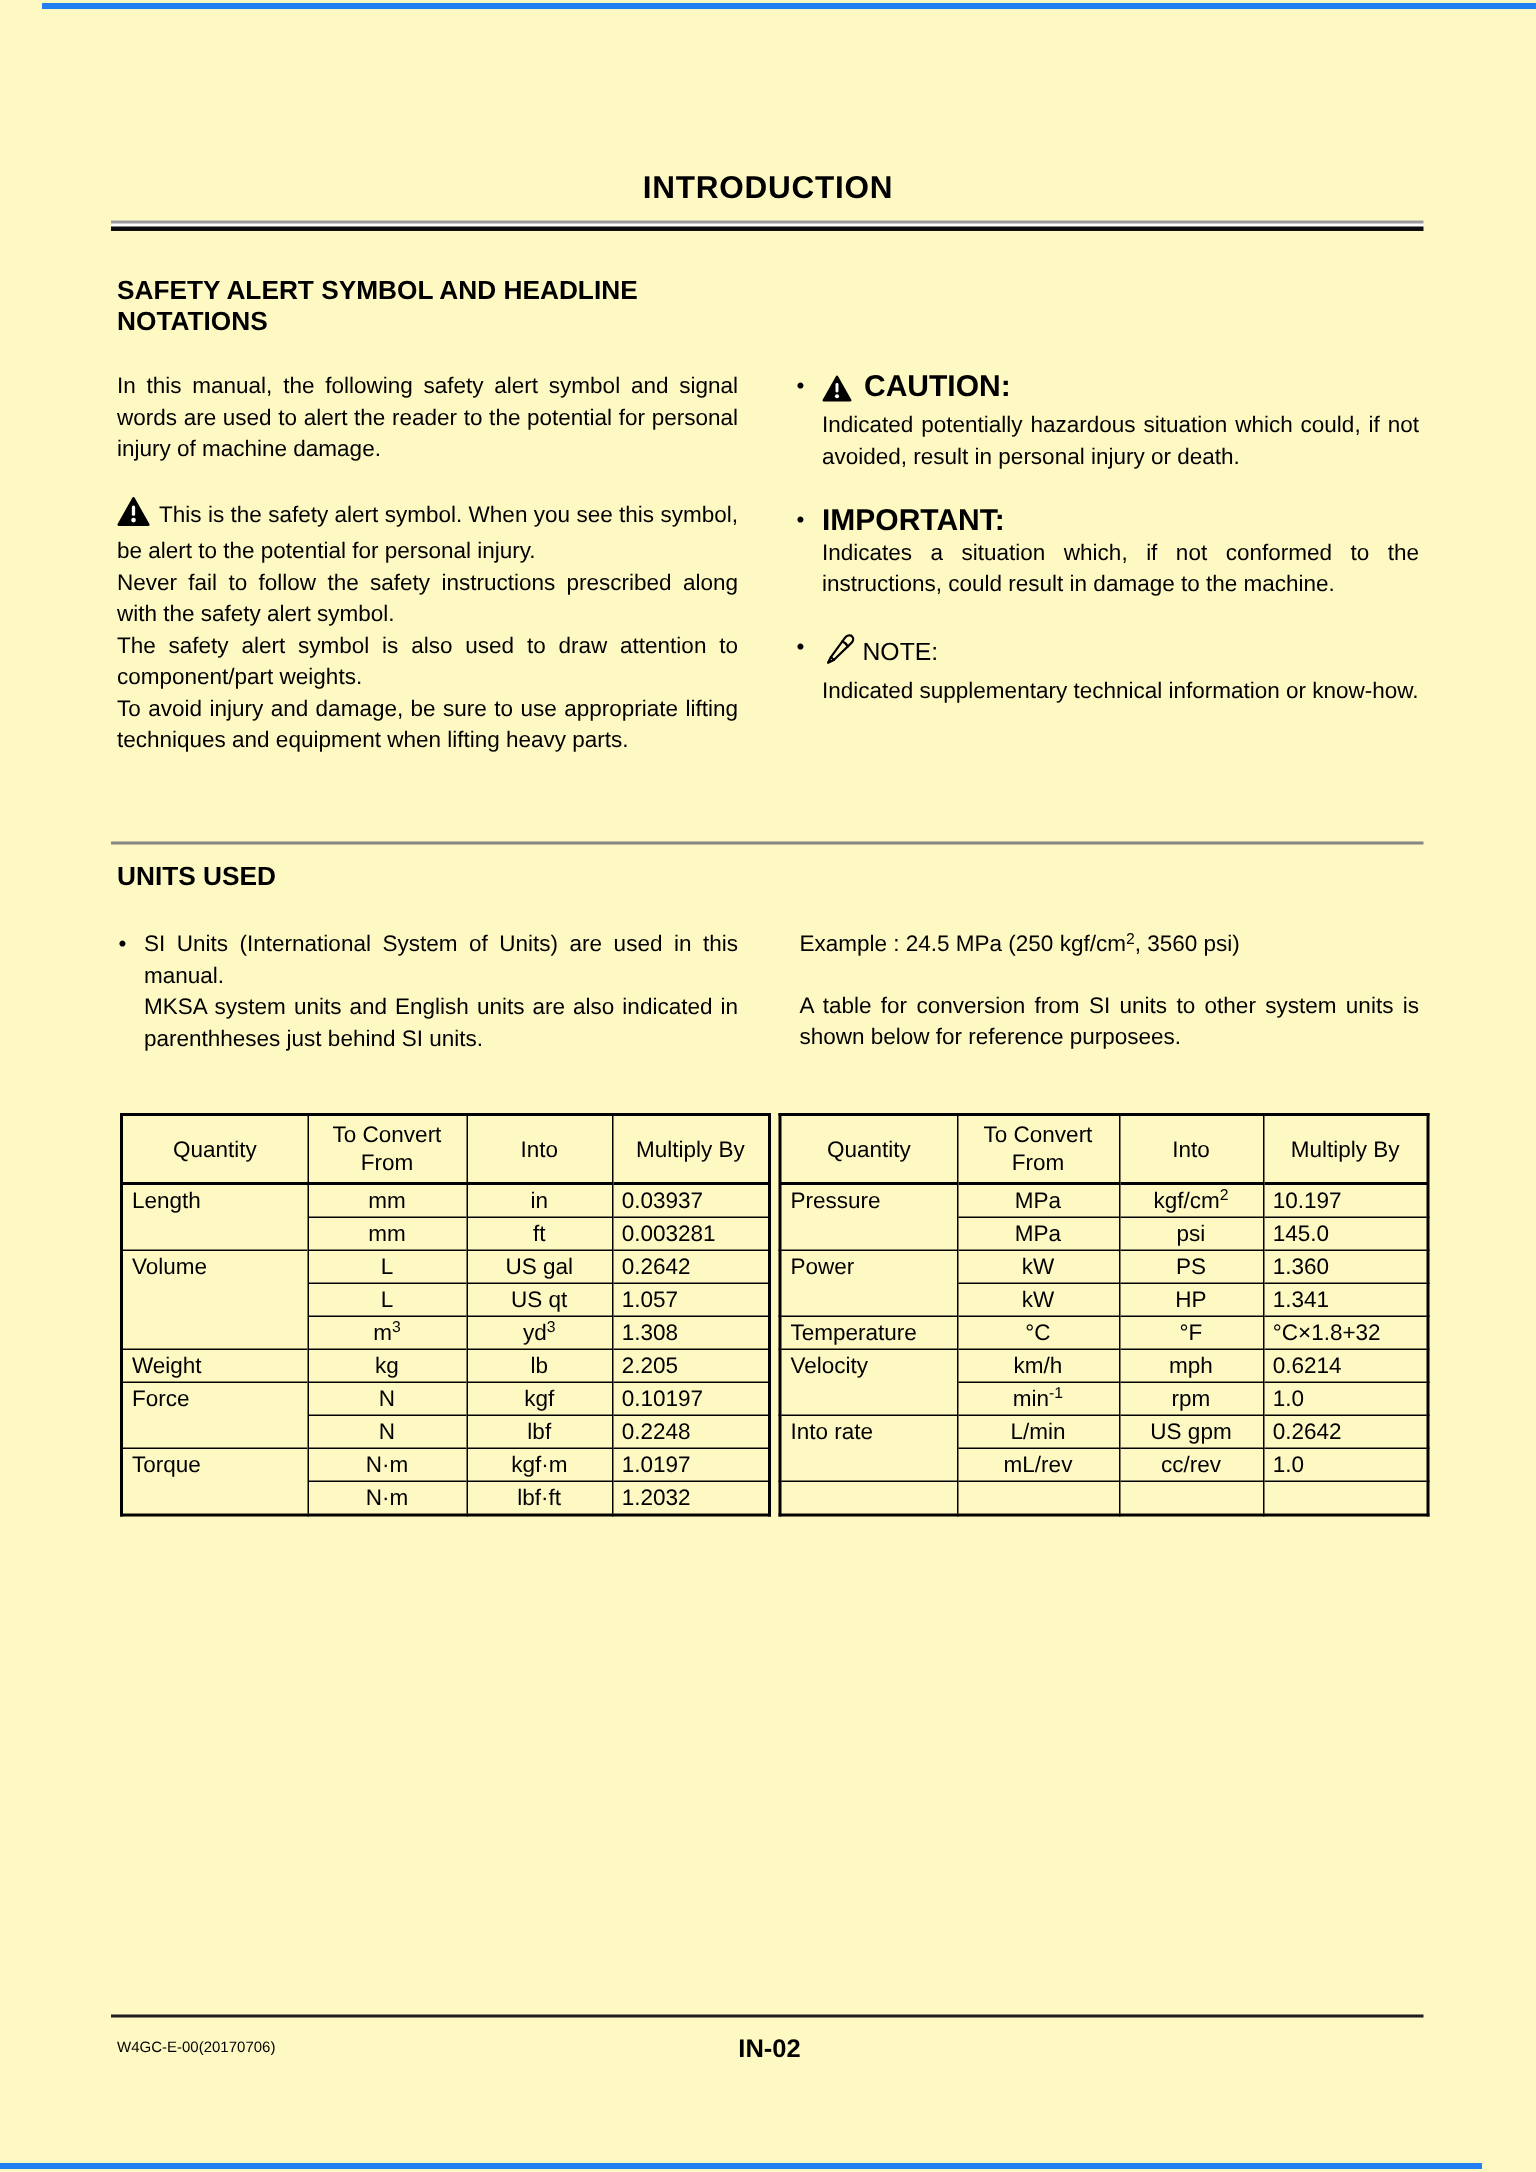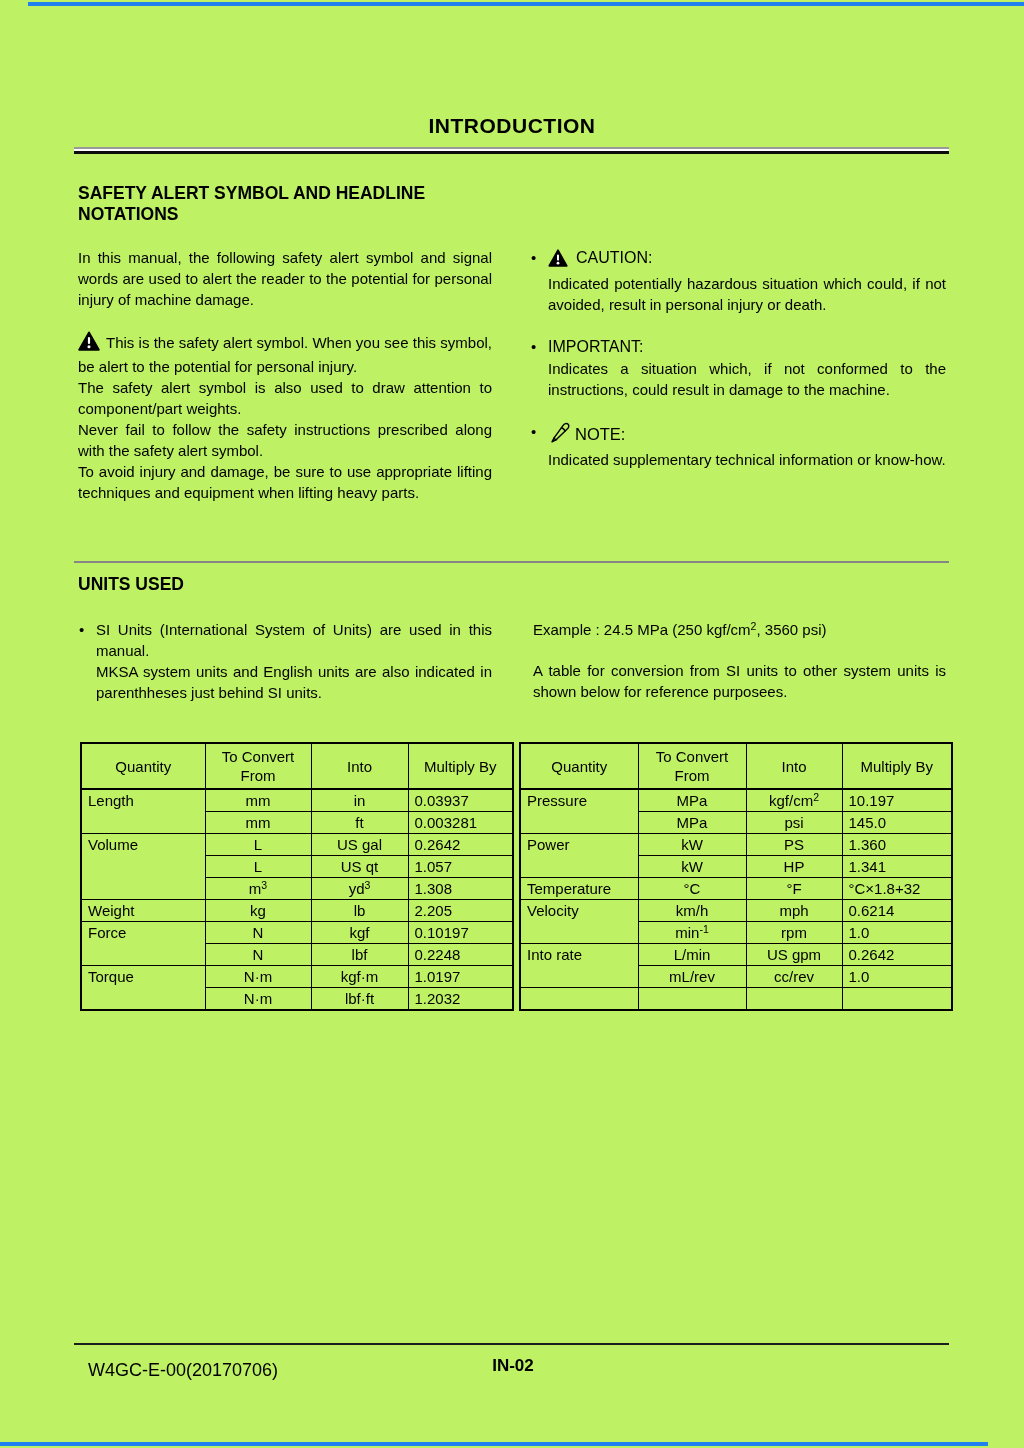--- a/index.html
+++ b/index.html
@@ -1,17 +1,17 @@
 <!DOCTYPE html>
 <html><head>
 <meta charset="utf-8">
 <style>
   html,body{margin:0;padding:0;background:#e8e8e8;}
   .page{
-    position:relative;width:1024px;height:1448px;background:#bef264;
+    position:relative;width:1024px;height:1448px;background:#fef9c3;
     color:#000;font-family:"Liberation Sans","DejaVu Sans",sans-serif;
     overflow:hidden;margin:0 auto;
   }
   .edge-line{position:absolute;height:4px;}
   .edge-top{top:2px;left:28px;right:0;}
   .edge-bottom{bottom:2px;left:0;width:988px;}
 
   .doc-title{
     position:absolute;top:114px;left:0;width:100%;margin:0;
     text-align:center;font-size:21px;font-weight:bold;letter-spacing:.5px;
@@ -29,21 +29,21 @@
   .col-r{margin-left:41px;flex:1;}
 
   .body-text{font-size:15px;line-height:21px;}
   .just{text-align:justify;}
   .para-gap{margin-bottom:21px;}
 
   .tri-icon{display:inline-block;vertical-align:-3px;margin-right:6px;}
 
   .notice{position:relative;padding-left:15px;margin-bottom:21px;}
   .notice .bullet{position:absolute;left:-2px;top:0;font-size:15px;}
-  .notice-label{font-size:16px;font-weight:normal;line-height:22px;}
+  .notice-label{font-size:20px;font-weight:bold;line-height:22px;}
   .notice-label.italic{font-weight:normal;font-size:16.5px;}
   .notice .tri-icon{vertical-align:-3.5px;margin-right:8px;}
   .pencil-icon{display:inline-block;vertical-align:-4px;margin-right:4px;}
 
   .divider2{position:absolute;top:561px;left:74px;right:75px;height:2px;background:#868686;}
 
   .sec2{position:absolute;top:574px;left:78px;width:868px;}
   .sec2 .cols{display:flex;margin-top:24px;}
   .sec2 .col-l{position:relative;padding-left:18px;width:396px;flex:0 0 396px;box-sizing:content-box;}
   .sec2 .col-l .bullet{position:absolute;left:1px;top:0;font-size:15px;}
@@ -64,21 +64,21 @@
     height:21px;padding:0 6px;line-height:18px;white-space:nowrap;overflow:hidden;
   }
   table.conv td:first-child{border-left:none;}
   table.conv tr.cont td:first-child{border-top:none;}
   td.c-q{text-align:left;padding-left:8px;}
   td.c-from,td.c-into{text-align:center;}
   td.c-by{text-align:left;padding-left:9px;}
 
   .footer-rule{position:absolute;top:1343px;left:74px;right:75px;height:2px;background:#1d1d1d;}
   .footer{position:absolute;top:1356px;left:78px;right:76px;height:26px;}
-  .doc-code{position:absolute;left:0;top:4px;font-size:18px;margin-left:10px;}
+  .doc-code{position:absolute;left:0;top:4px;font-size:10px;}
   .page-num{position:absolute;left:0;right:0;top:0;text-align:center;font-size:17px;font-weight:bold;}
 </style>
 </head>
 <body>
 
 <div class="page">
 
   <div class="edge-line edge-top" style="background: rgb(32, 128, 240);"></div>
   <div class="edge-line edge-bottom" style="background: rgb(32, 128, 240);"></div>
 
@@ -93,22 +93,22 @@
     <div class="cols">
       <div class="col-l body-text">
         <div class="just para-gap">In this manual, the following safety alert symbol and signal words are used to alert the reader to the potential for personal injury of machine damage.</div>
         <div class="just">
           <span class="tri-icon"><svg width="22" height="20" viewBox="0 0 24 22">
                 <path d="M12 1.5 L22.8 20.6 H1.2 Z" fill="#000" stroke="#000" stroke-width="2" stroke-linejoin="round"></path>
                 <rect x="10.8" y="6.6" width="2.4" height="7.6" rx="1.1" fill="#fff"></rect>
                 <circle cx="12" cy="17.3" r="1.7" fill="#fff"></circle>
               </svg></span><span>This is the safety alert symbol. When you see this symbol, be alert to the potential for personal injury.</span>
         </div>
+        <div class="just">Never fail to follow the safety instructions prescribed along with the safety alert symbol.</div>
         <div class="just">The safety alert symbol is also used to draw attention to component/part weights.</div>
-        <div class="just">Never fail to follow the safety instructions prescribed along with the safety alert symbol.</div>
         <div class="just">To avoid injury and damage, be sure to use appropriate lifting techniques and equipment when lifting heavy parts.</div>
       </div>
       <div class="col-r body-text">
 
         <div class="notice">
           <span class="bullet">•</span>
           <div class="notice-label">
             <span class="tri-icon"><svg width="20" height="18" viewBox="0 0 24 22">
                   <path d="M12 1.5 L22.8 20.6 H1.2 Z" fill="#000" stroke="#000" stroke-width="2" stroke-linejoin="round"></path>
                   <rect x="10.8" y="6.6" width="2.4" height="7.6" rx="1.1" fill="#fff"></rect>

